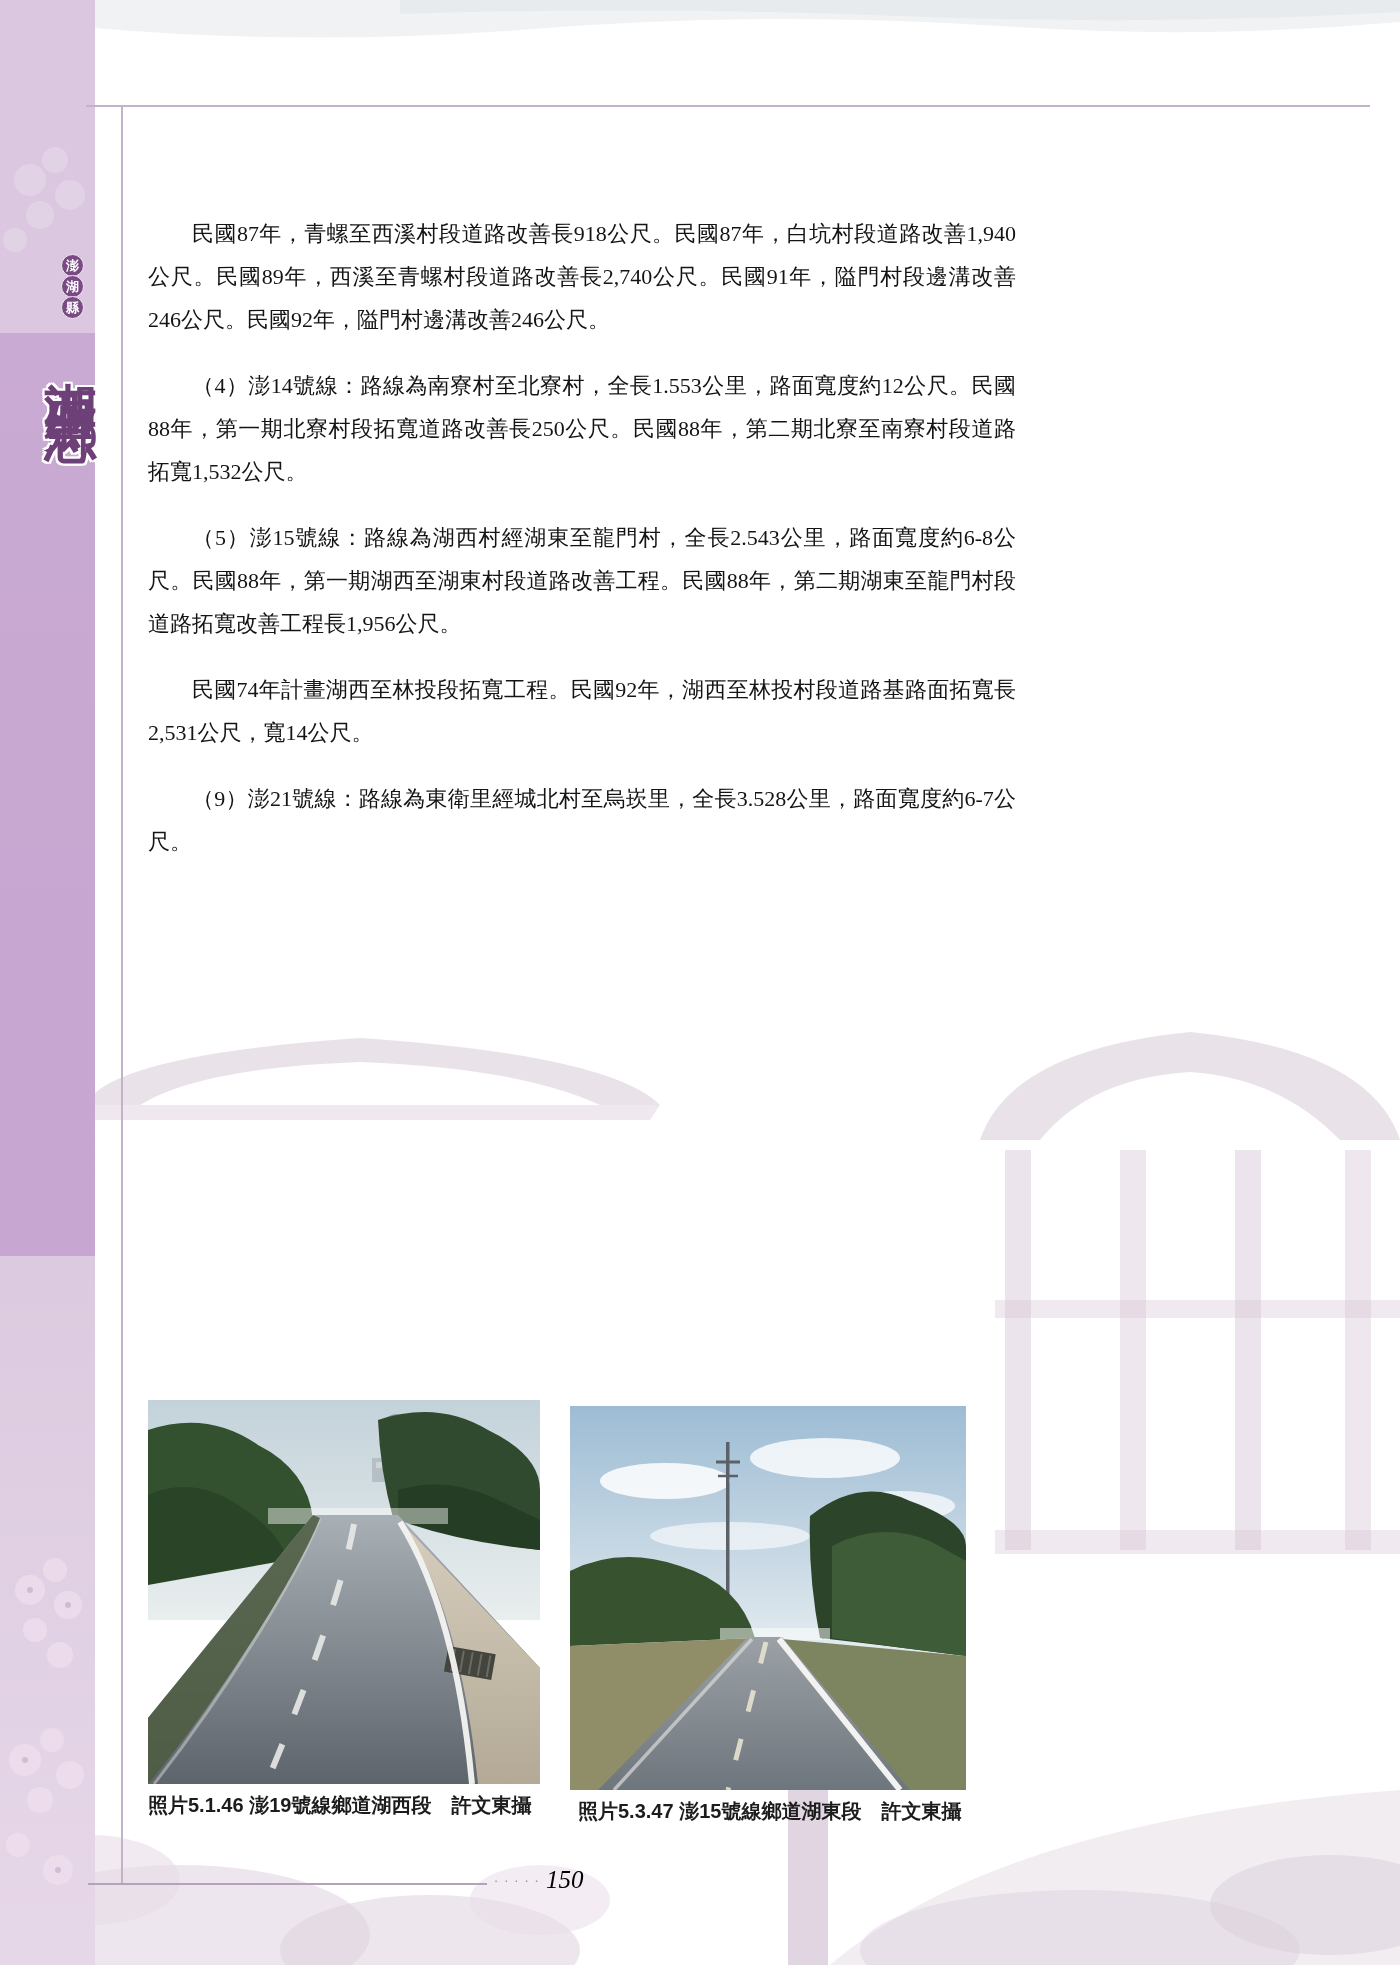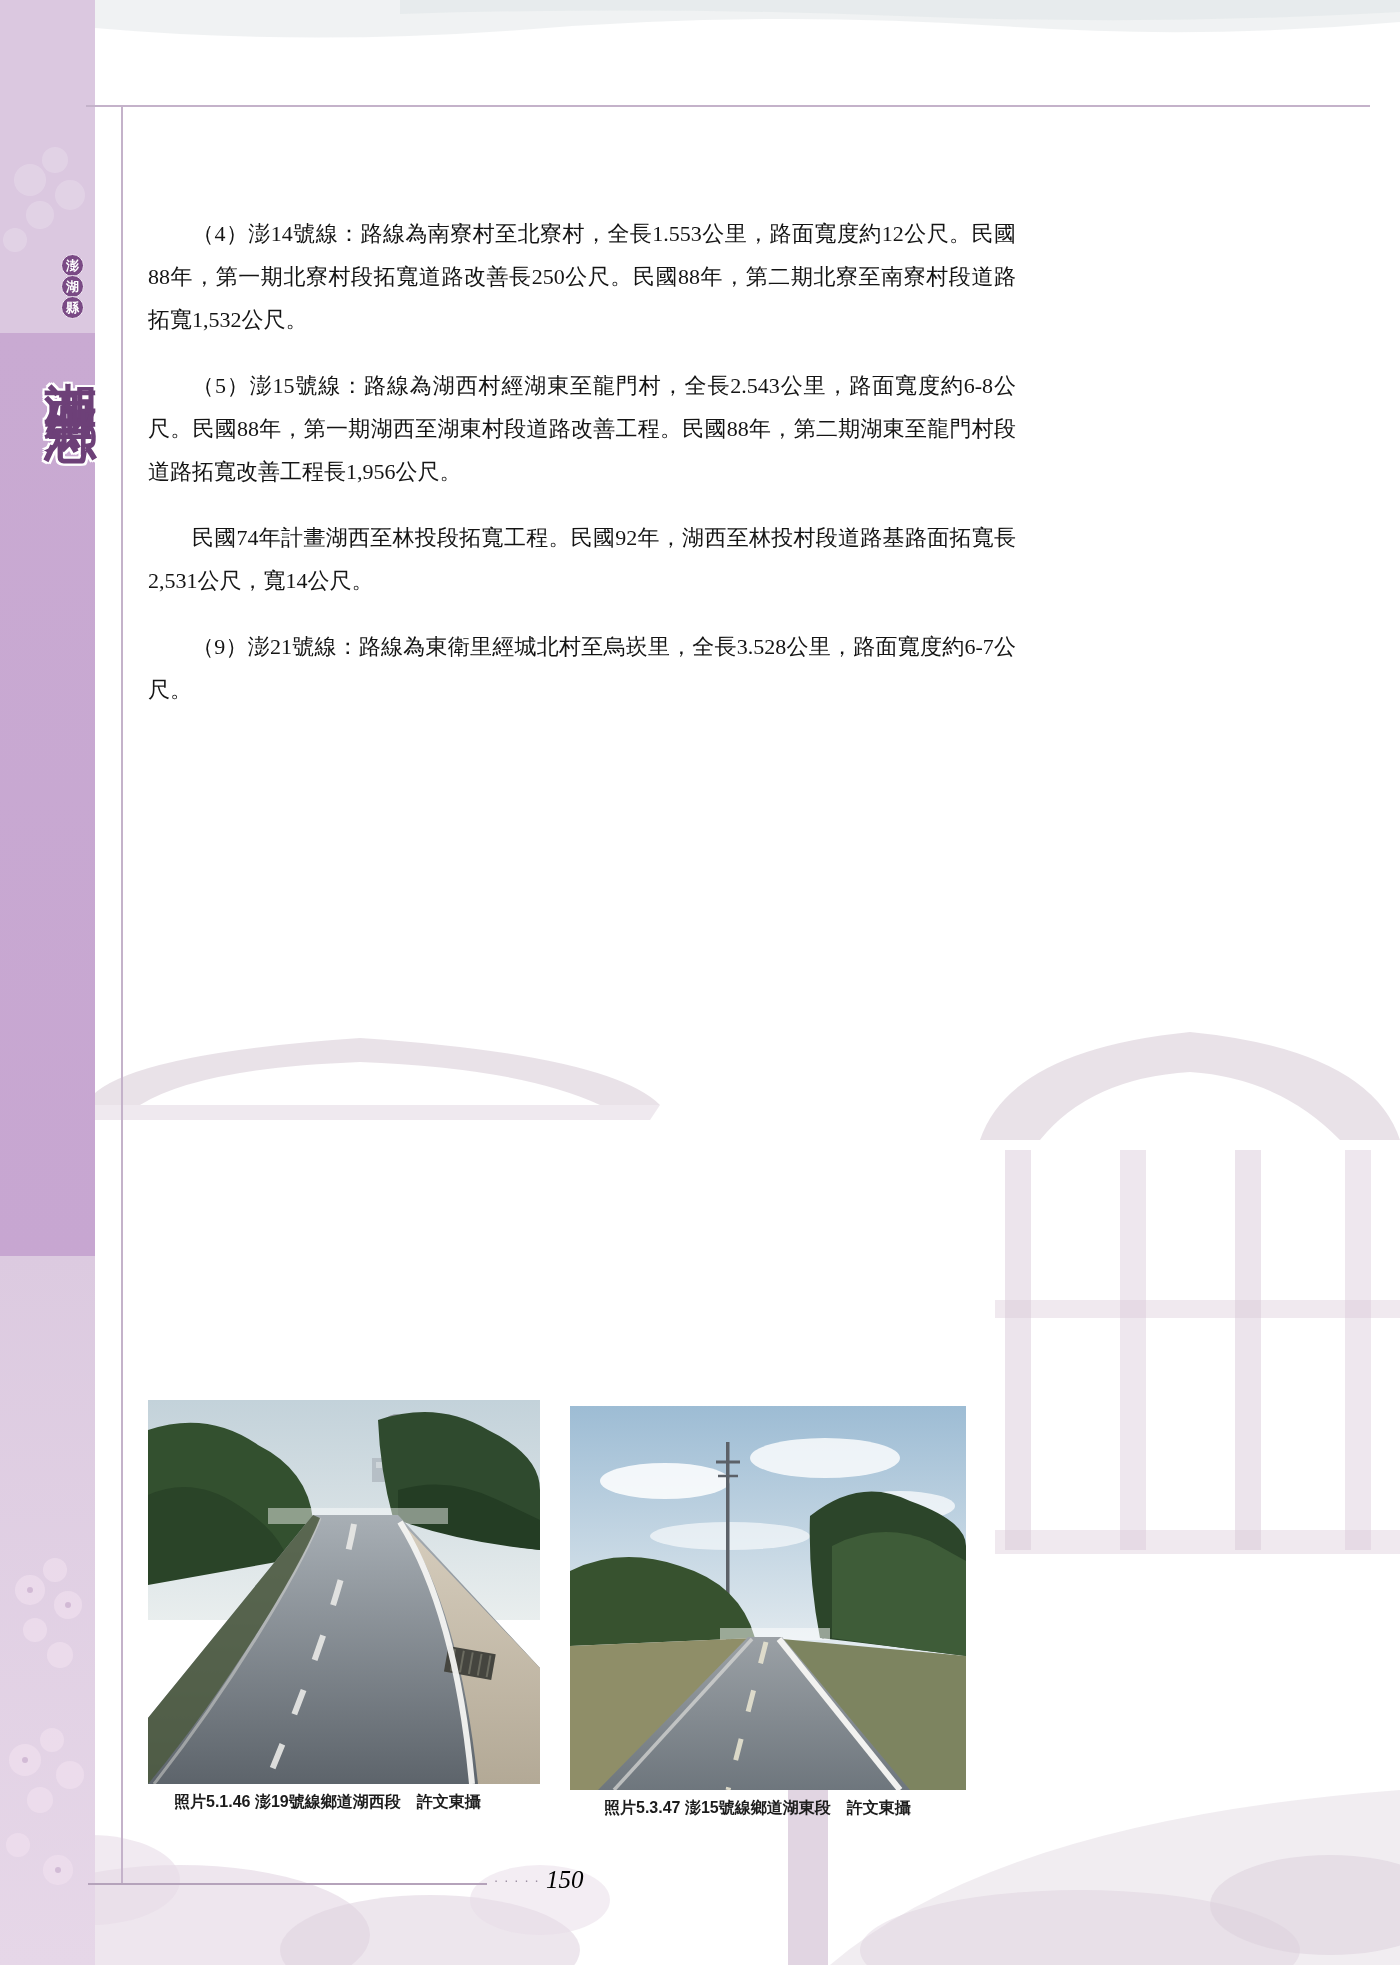--- a/index.html
+++ b/index.html
@@ -54,21 +54,21 @@
     font-size:22px; line-height:43px; color:#141414; text-align:justify;
   }
   .content p { margin:0 0 23px 0; text-indent:2em; }
   
   .photo { position:absolute; z-index:2; display:block; }
   .photo svg { display:block; }
   .photo-left  { left:148px; top:1400px; }
   .photo-right { left:570px; top:1406px; }
   .caption {
     position:absolute; z-index:2; font-family:"Liberation Sans","DejaVu Sans",sans-serif;
-    font-weight:bold; font-size:16px; color:#1c1c1c; white-space:nowrap;margin-left:26px;
+    font-weight:bold; font-size:20px; color:#1c1c1c; white-space:nowrap;
   }
   .caption-left  { left:148px; top:1792px; }
   .caption-right { left:578px; top:1798px; }
 </style>
 </head>
 <body>
 
 <div class="page">
 
   <svg class="wm" viewBox="0 0 1400 1965">
@@ -133,20 +133,21 @@
       <span class="bchar">湖</span>
       <span class="bchar">縣</span>
     </div>
     <div class="calligraphy">湖西鄉志</div>
   </aside>
 
   <div class="rule-h-top"></div>
   <div class="rule-v"></div>
 
   <main class="content">
+    <p>民國87年，青螺至西溪村段道路改善長918公尺。民國87年，白坑村段道路改善1,940公尺。民國89年，西溪至青螺村段道路改善長2,740公尺。民國91年，隘門村段邊溝改善246公尺。民國92年，隘門村邊溝改善246公尺。</p>
     <p>（4）澎14號線：路線為南寮村至北寮村，全長1.553公里，路面寬度約12公尺。民國88年，第一期北寮村段拓寬道路改善長250公尺。民國88年，第二期北寮至南寮村段道路拓寬1,532公尺。</p>
     <p>（5）澎15號線：路線為湖西村經湖東至龍門村，全長2.543公里，路面寬度約6-8公尺。民國88年，第一期湖西至湖東村段道路改善工程。民國88年，第二期湖東至龍門村段道路拓寬改善工程長1,956公尺。</p>
     <p>民國74年計畫湖西至林投段拓寬工程。民國92年，湖西至林投村段道路基路面拓寬長2,531公尺，寬14公尺。</p>
     <p>（9）澎21號線：路線為東衛里經城北村至烏崁里，全長3.528公里，路面寬度約6-7公尺。</p>
   </main>
 
   <figure class="photo photo-left">
     <svg width="392" height="384" viewBox="0 0 392 384">
       <defs>
         <linearGradient id="skyL" x1="0" y1="0" x2="0" y2="1">

